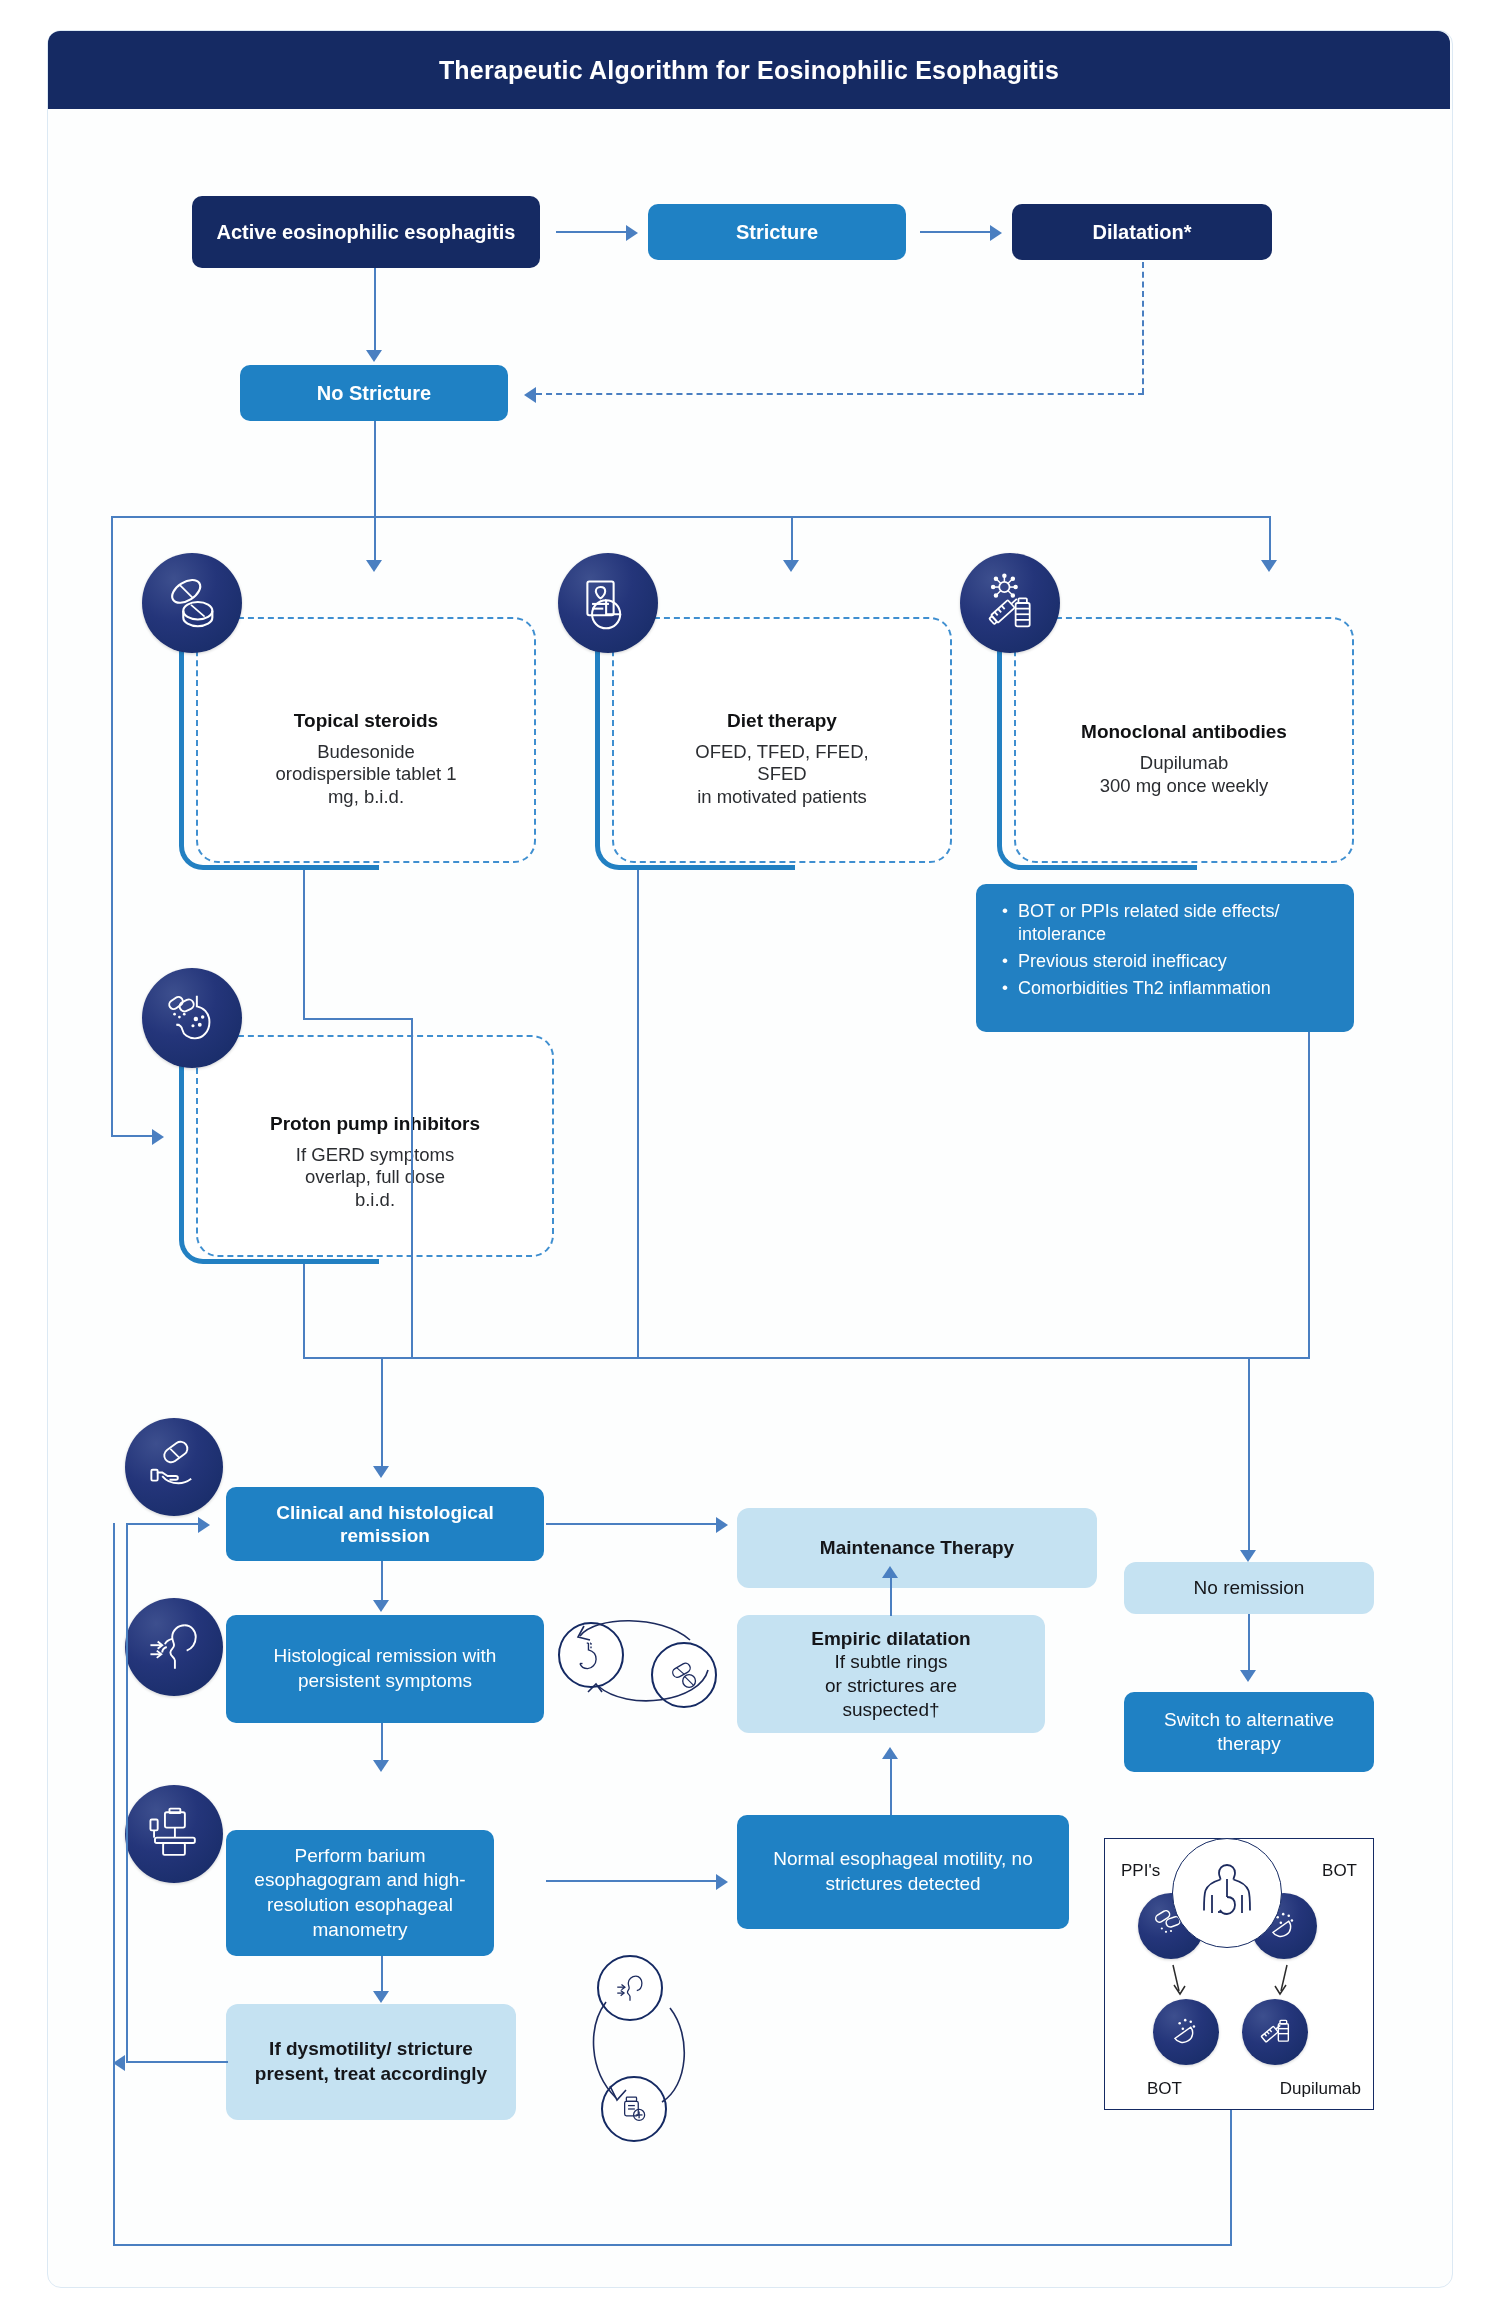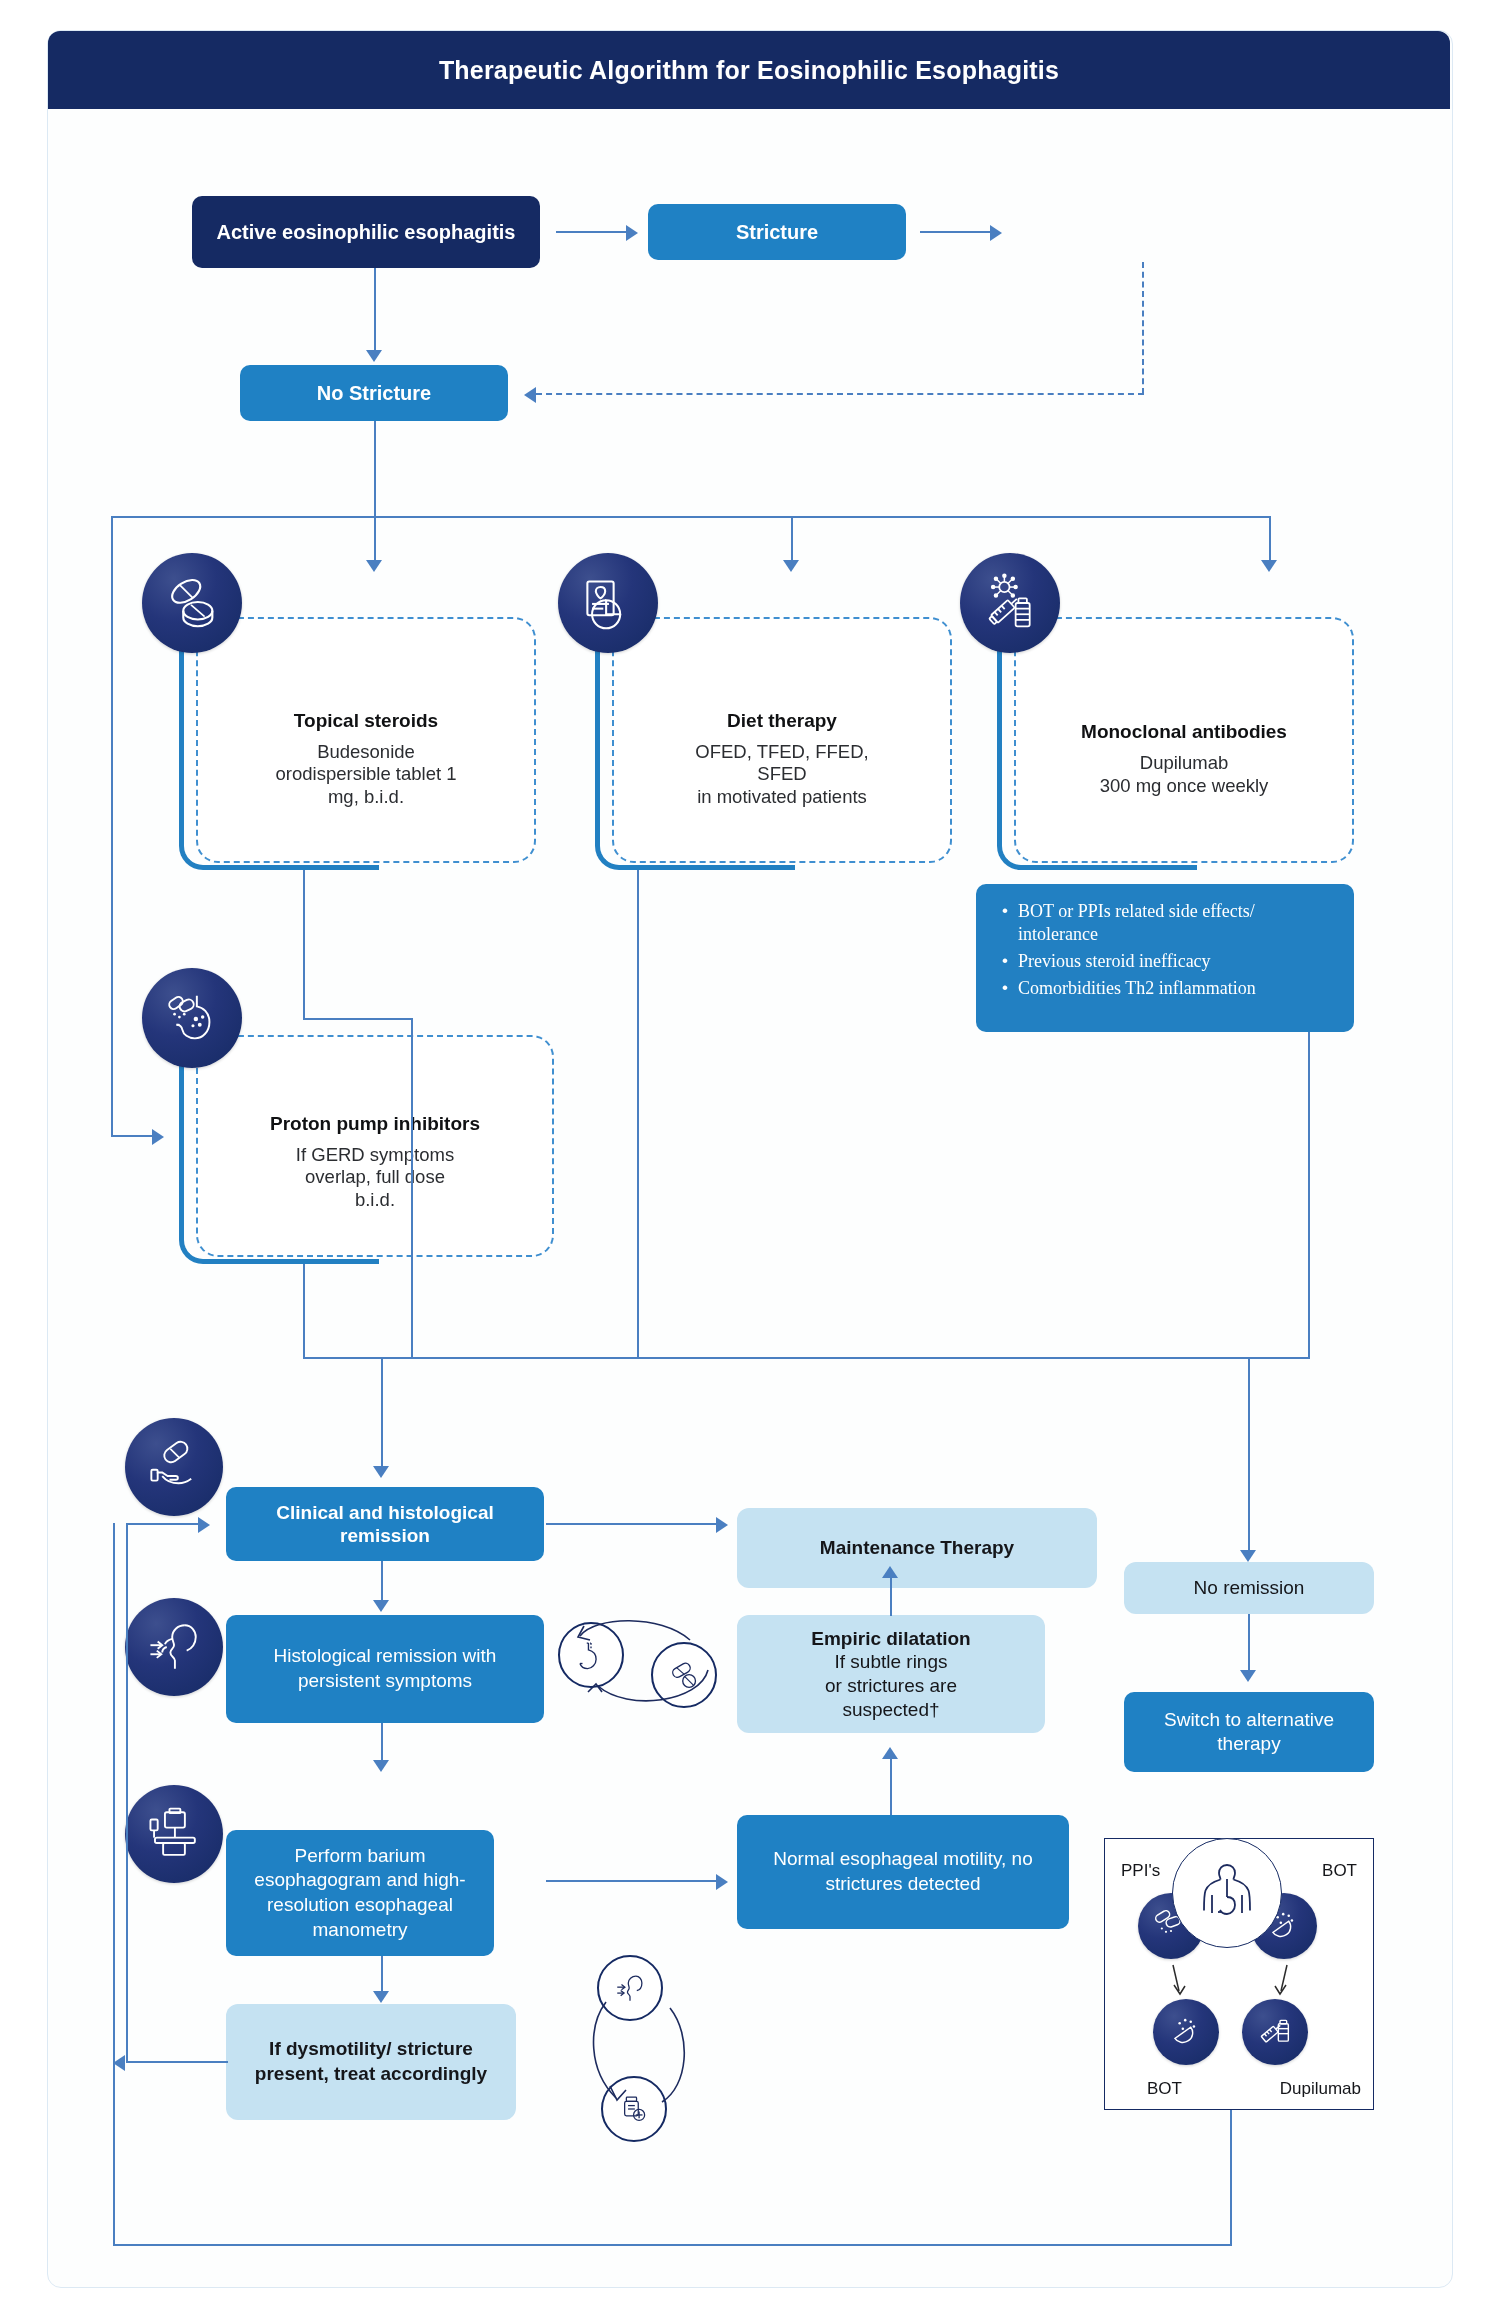--- a/index.html
+++ b/index.html
@@ -79,21 +79,21 @@
   .arw-l{border-top:8px solid transparent;border-bottom:8px solid transparent;border-right:12px solid #4a7fc1;}
 
   
   .bullets{
     position:absolute;box-sizing:border-box;background:#2280c2;border-radius:10px;
     color:#fff;padding:16px 18px 16px 16px;font-size:18px;line-height:1.28;
   }
   .bullets ul{margin:0;padding:0;list-style:none;}
   .bullets li{display:flex;align-items:flex-start;margin-bottom:4px;}
   .bullets li .dot{width:26px;flex:0 0 26px;text-align:center;font-size:17px;line-height:1.28;}
-  .bullets li .tx{flex:1;font-family:Liberation Serif, serif;}
+  .bullets li .tx{flex:1;}
 
   
   .panel{
     position:absolute;box-sizing:border-box;border:1.5px solid #152a63;background:#fff;
   }
   .panel .lbl{position:absolute;font-size:17px;color:#15161a;}
   .bigcirc{
     position:absolute;border-radius:50%;border:1.5px solid #152a63;background:#fff;
     display:flex;align-items:center;justify-content:center;
   }
@@ -118,20 +118,23 @@
   <div class="ln lnh" style="left:556px;top:231px;width:72px;"></div>
   <div class="arw arw-r" style="left:626px;top:225px;"></div>
 
   <div class="node blue b" style="left:648px;top:204px;width:258px;height:56px;font-size:20px;">
     <span>Stricture</span>
   </div>
 
   <div class="ln lnh" style="left:920px;top:231px;width:72px;"></div>
   <div class="arw arw-r" style="left:990px;top:225px;"></div>
 
+  <div class="node navy" style="left:1012px;top:204px;width:260px;height:56px;font-size:20px;">
+    <span>Dilatation*</span>
+  </div>
 
   <div class="ln lnv" style="left:374px;top:268px;height:86px;"></div>
   <div class="arw arw-d" style="left:366px;top:350px;"></div>
 
   <div class="node blue b" style="left:240px;top:365px;width:268px;height:56px;font-size:20px;">
     <span>No Stricture</span>
   </div>
 
   <div class="dash-v" style="left:1142px;top:262px;height:132px;"></div>
   <div class="dash-h" style="left:536px;top:393px;width:608px;"></div>

